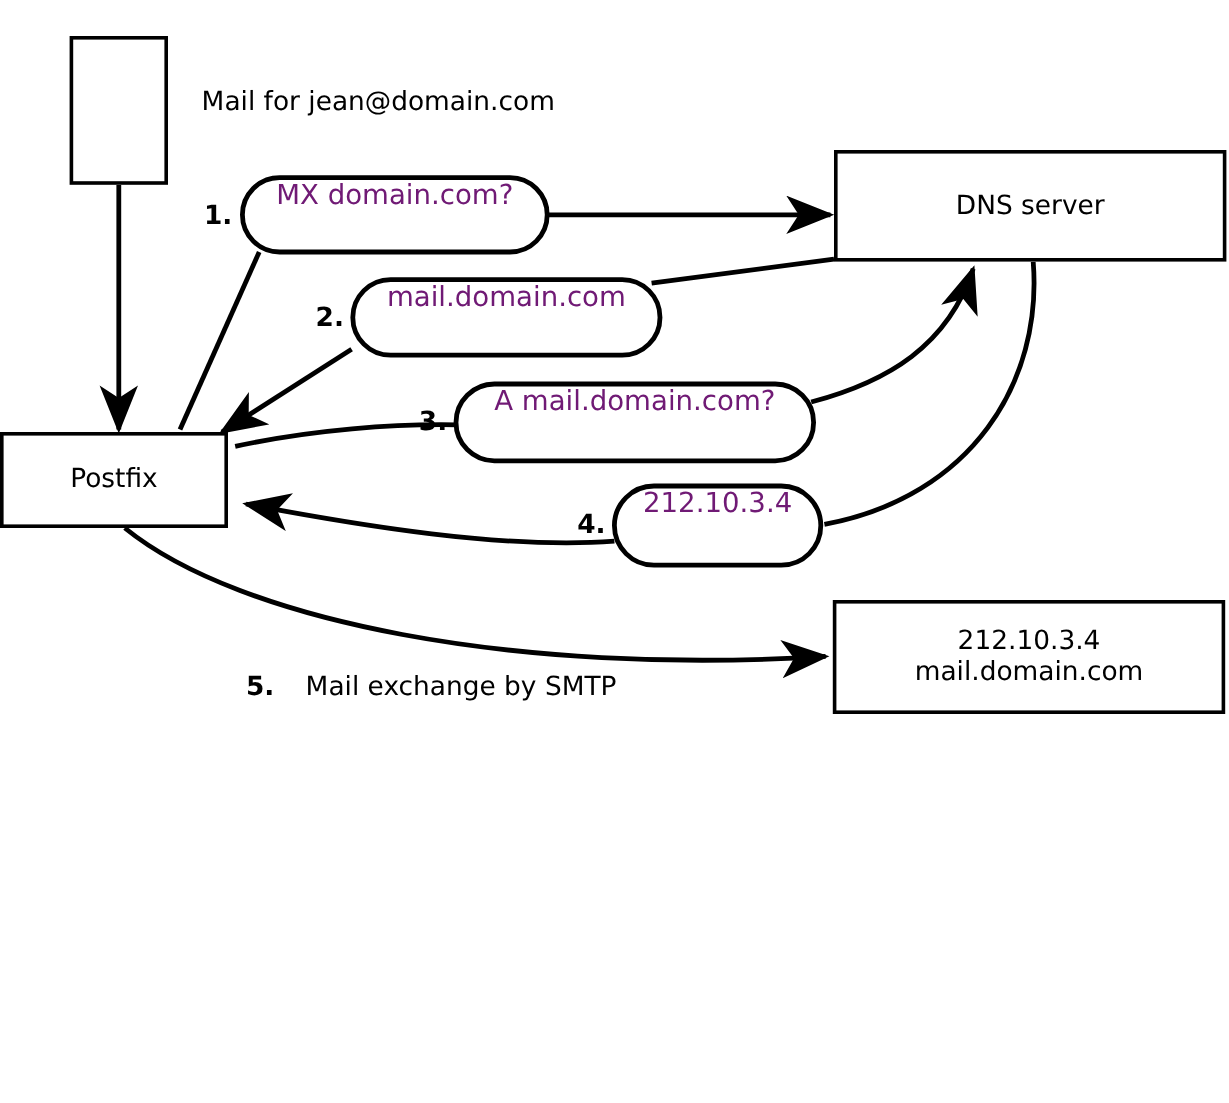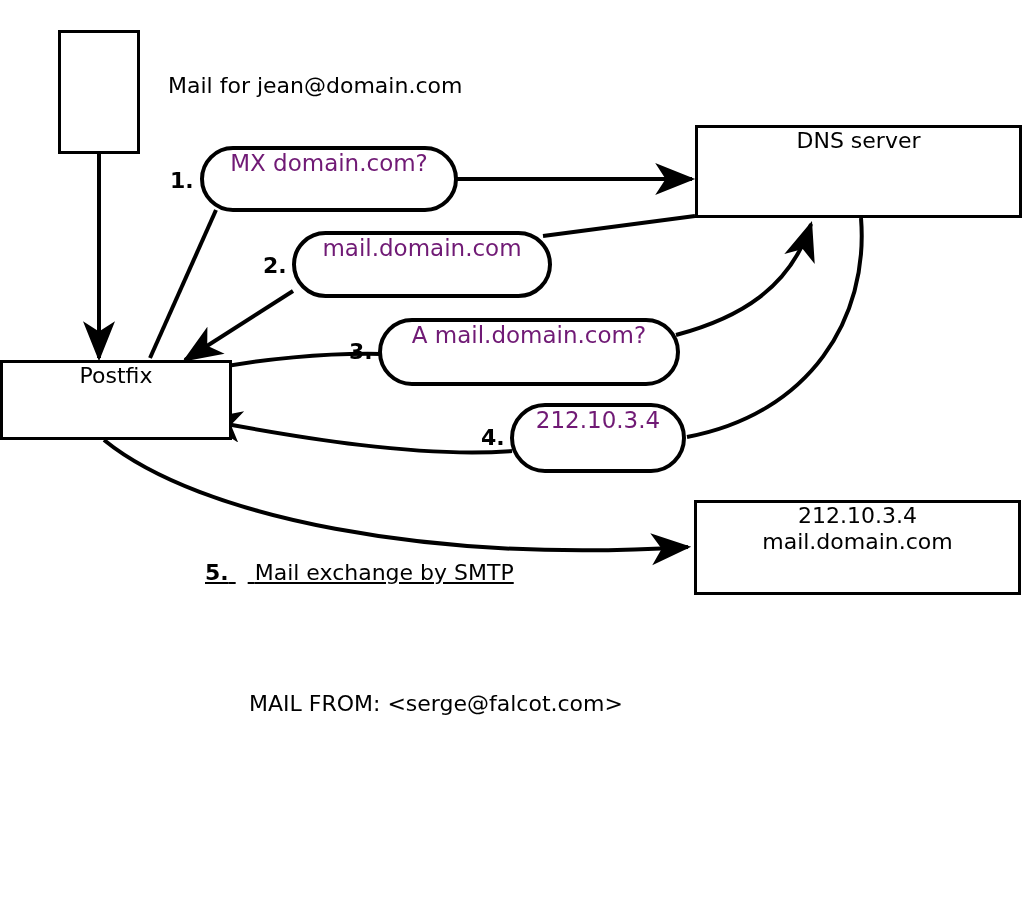--- a/index.html
+++ b/index.html
@@ -26,21 +26,21 @@
     height: 919px;
   }
   .node-box {
     position: absolute;
     box-sizing: border-box;
     border: 3px solid #000000;
     background: #ffffff;
     display: flex;
     flex-direction: column;
     align-items: center;
-    justify-content: flex-start;
+    justify-content: center;
     text-align: center;
     font-size: 22px;
     color: #000000;
     line-height: 1.18;
     z-index: 3;
   }
   .bubble {
     position: absolute;
     box-sizing: border-box;
     border: 4px solid #000000;
@@ -123,21 +123,21 @@
 
     <path d="M104,412 C200,490 430,535 688,519" fill="none" stroke="#000000" stroke-width="4" marker-end="url(#arrowhead)"></path>
   </svg>
 
   <div class="node-box" style="left:58px; top:2px; width:82px; height:124px;">
     <span></span>
   </div>
 
   <div class="plain-text" style="left:168px; top:45px;">Mail for jean@domain.com</div>
 
-  <div class="node-box" style="left:0px; top:332px; width:232px; height:80px;">
+  <div class="node-box" style="left:0px; top:332px; width:190px; height:80px;">
     <span>Postfix</span>
   </div>
 
   <div class="node-box" style="left:695px; top:97px; width:327px; height:93px;">
     <span>DNS server</span>
   </div>
 
   <div class="node-box" style="left:694px; top:472px; width:327px; height:95px;">
     <span>212.10.3.4</span>
     <span>mail.domain.com</span>
@@ -156,28 +156,27 @@
   <div class="step-num" style="left:349px; top:311px;">3.</div>
   <div class="bubble" style="left:378px; top:290px; width:302px; height:68px;">
     <span>A mail.domain.com?</span>
   </div>
 
   <div class="step-num" style="left:481px; top:397px;">4.</div>
   <div class="bubble" style="left:510px; top:375px; width:176px; height:70px;">
     <span>212.10.3.4</span>
   </div>
 
-  <div class="step5-label" style="left:205px; top:532px;text-decoration:underline;">
+  <div class="step5-label" style="left:205px; top:532px;">
     <b>5.</b>
     <span style="display:inline-block;width:12px;"></span>
     <span>Mail exchange by SMTP</span>
   </div>
 
   <div class="transcript" style="left:249px; top:596px;">
-    <div>MAIL FROM: &lt;serge@falcot.com&gt;</div>
     
     
     
     
     
     
     
     
   </div>
 

